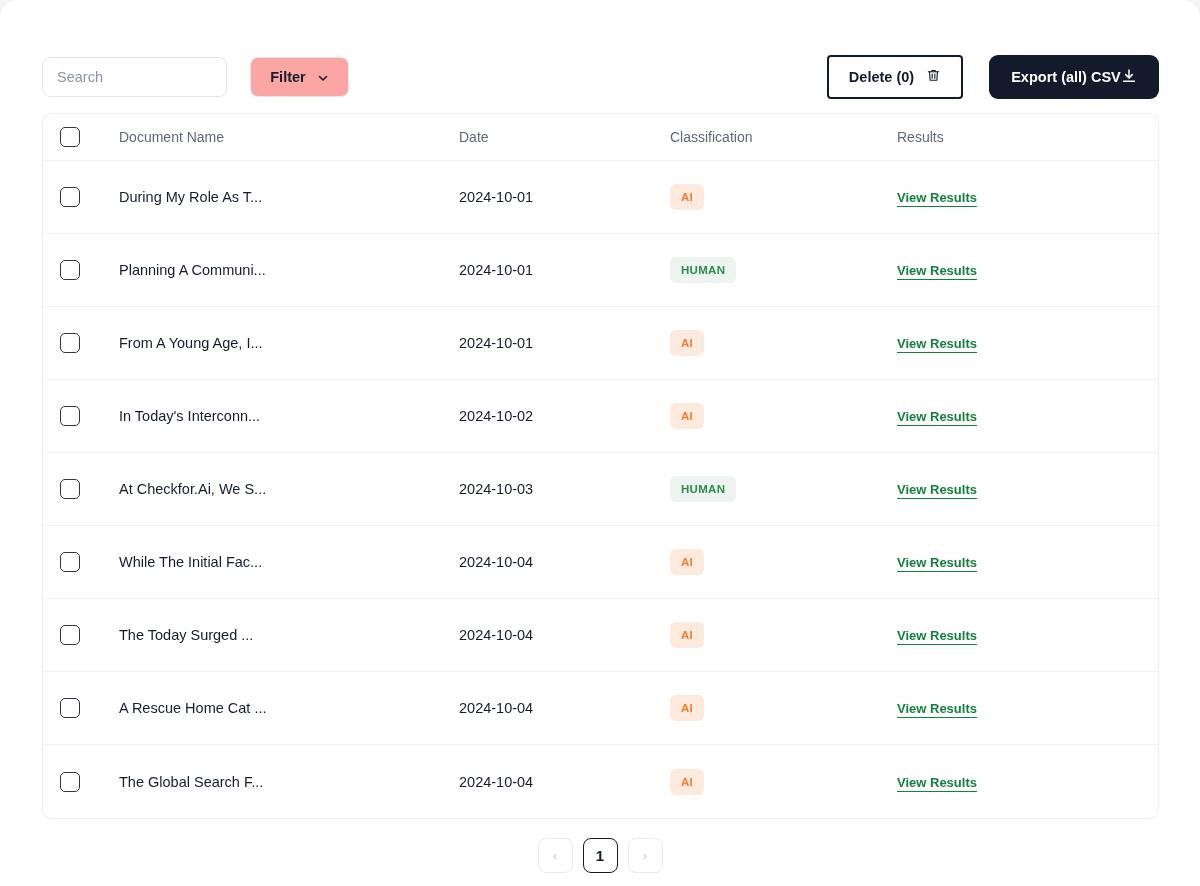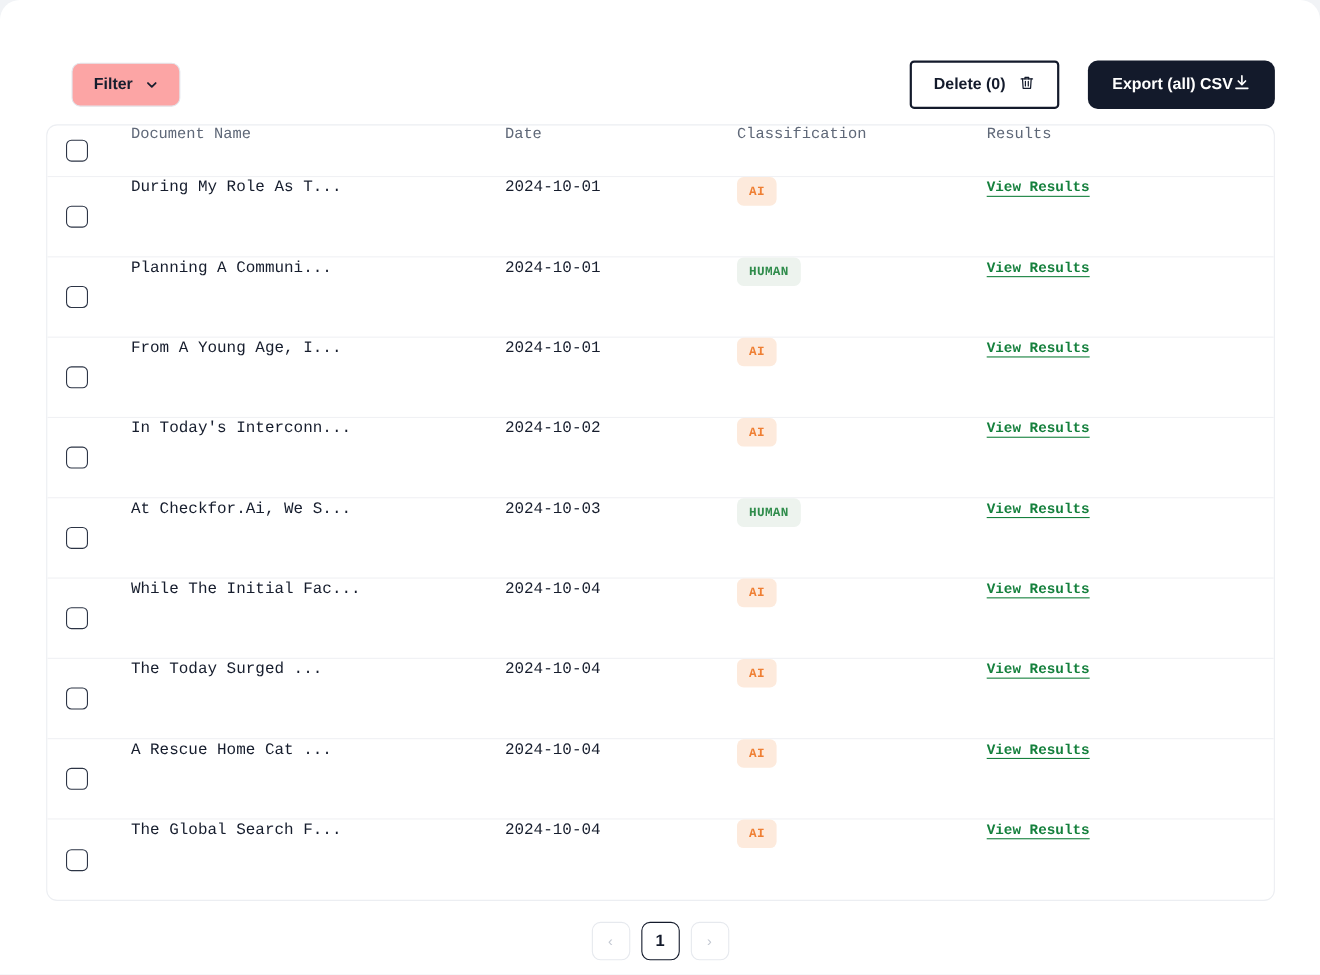--- a/index.html
+++ b/index.html
@@ -108,23 +108,23 @@
     top: 113px;
     width: 1117px;
     border: 1px solid #eceef2;
     border-radius: 10px;
     background: #ffffff;
     overflow: hidden;
   }
 
   .row {
     display: flex;
+    align-items: center;
     height: 73px;
     border-bottom: 1px solid #f0f1f4;
-    font-family: Liberation Mono, monospace;
   }
   .row:last-child { border-bottom: none; }
 
   .head-row { height: 47px; border-bottom: 1px solid #f0f1f4; }
 
   .c-check { width: 76px; display: flex; align-items: center; padding-left: 17px; }
   .c-name  { width: 340px; padding-left: 0; }
   .c-date  { width: 211px; }
   .c-class { width: 227px; }
   .c-res   { flex: 1 1 auto; }
@@ -208,20 +208,21 @@
     cursor: pointer;
   }
 </style>
 </head>
 <body>
 
 <div id="page">
 
   <div class="toolbar">
 
+    <input class="search-input" type="text" placeholder="Search" style="">
 
     <div class="filter-btn">
       <span>Filter</span>
       <span class="chev">
         <svg viewBox="0 0 12 12" width="12" height="12" fill="none" stroke="#161d2d" stroke-width="1.6" stroke-linecap="round" stroke-linejoin="round">
             <path d="M2.5 4.5L6 8L9.5 4.5"></path>
           </svg>
       </span>
     </div>
 

